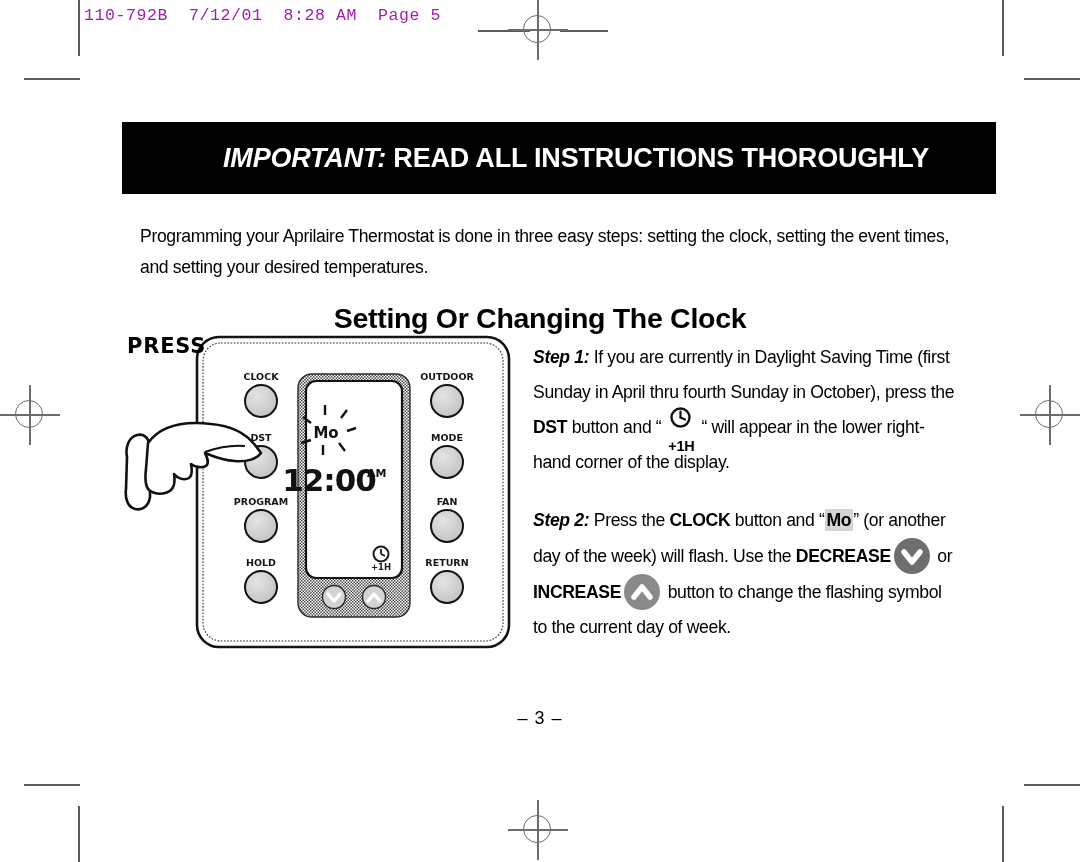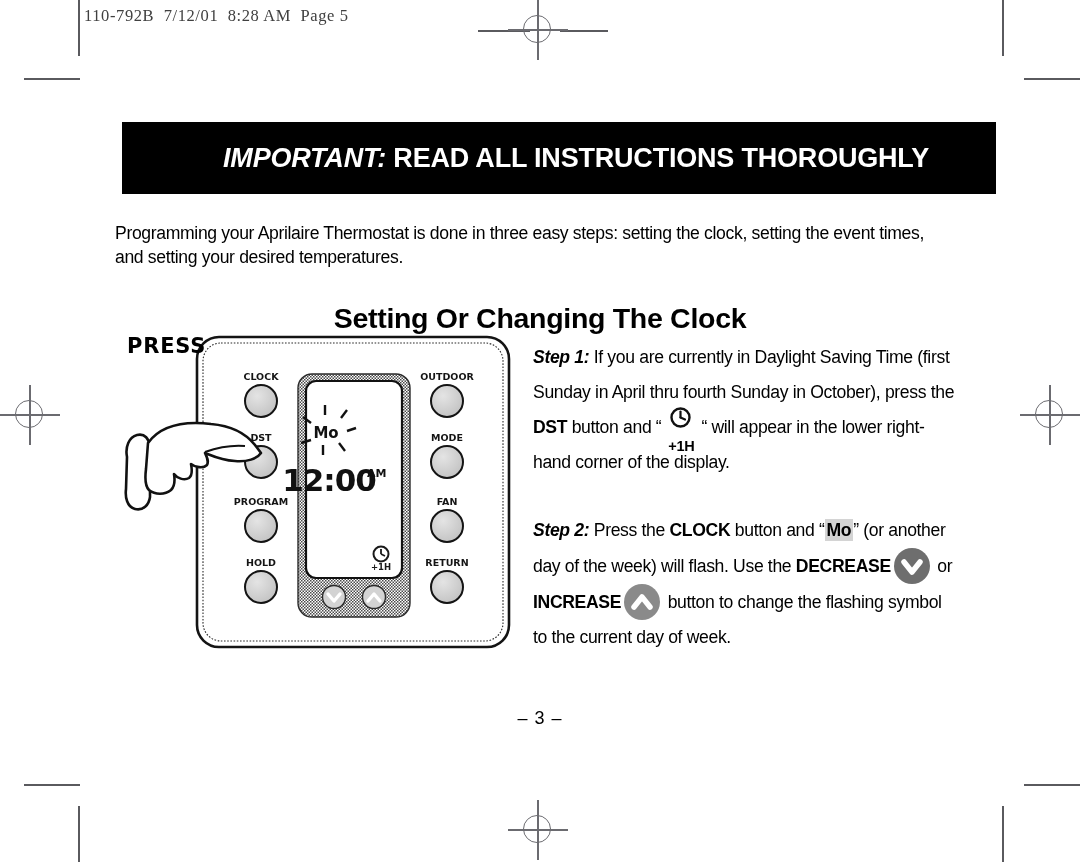--- a/index.html
+++ b/index.html
@@ -54,25 +54,25 @@
     width: 60px;
     height: 2px;
     background: #6b6b70;
   }
 
   
   .slug {
     position: absolute;
     left: 84px;
     top: 6px;
-    font-family: Liberation Serif, serif;
+    font-family: Liberation Mono, monospace;
     font-size: 16.5px;
     letter-spacing: 0.6px;
     white-space: pre;
-    color: #404040;
+    color: #a21caf;
   }
 
   
   .page {
     position: absolute;
     left: 0;
     top: 0;
     width: 1080px;
     height: 862px;
   }
@@ -96,25 +96,25 @@
     letter-spacing: -0.2px;
     white-space: nowrap;
   }
   .banner-text .em {
     font-style: italic;
     font-weight: bold;
   }
 
   .intro {
     position: absolute;
-    left: 115px;
+    left: 140px;
     top: 198px;
     width: 830px;
     font-size: 17.6px;
-    line-height: 24px;
+    line-height: 31px;
     letter-spacing: -0.35px;
     margin-top: 23px;
   }
 
   .section-title {
     position: absolute;
     left: 0;
     top: 278px;
     width: 1080px;
     text-align: center;
@@ -129,21 +129,21 @@
     left: 533px;
     top: 334px;
     width: 425px;
   }
   .step {
     font-size: 17.6px;
     line-height: 35px;
     letter-spacing: -0.35px;
     margin-top: 6px;
   }
-  .step + .step { margin-top: 33px; }
+  .step + .step { margin-top: 23px; }
   .step-label {
     font-weight: bold;
     font-style: italic;
   }
   .b { font-weight: bold; }
   .hl {
     background: #d4d4d4;
     font-weight: bold;
     padding: 1px 2px;
   }

